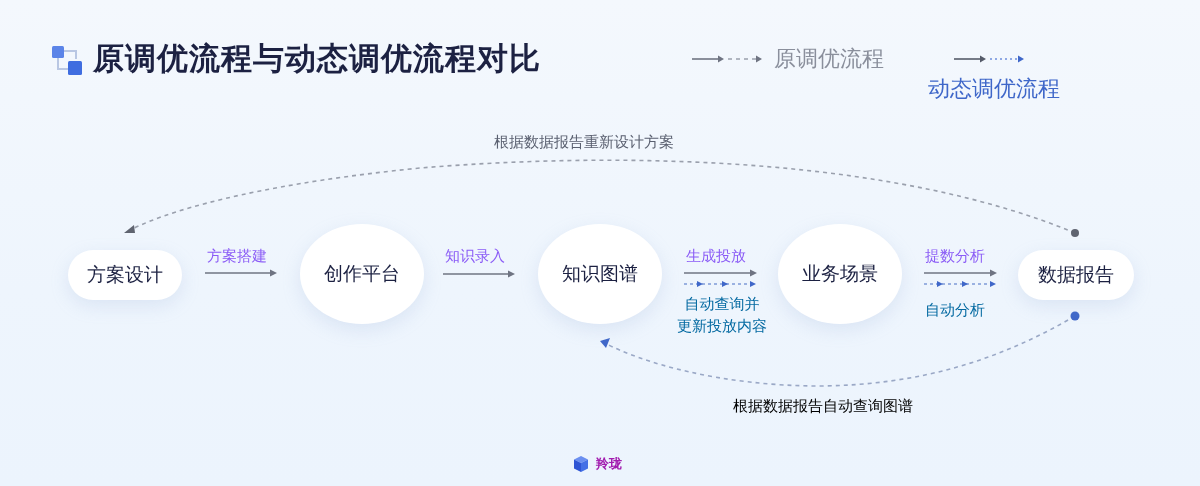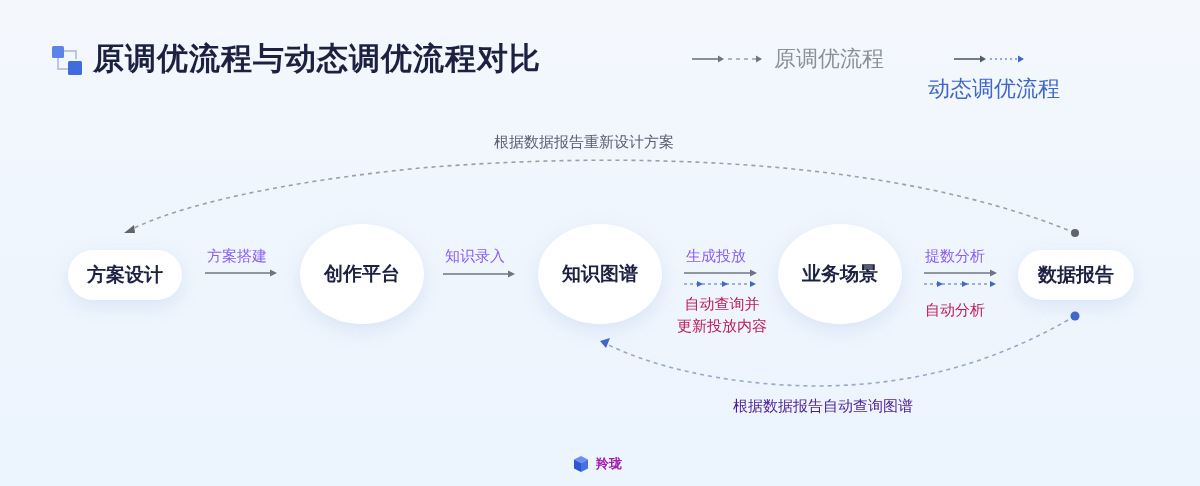--- a/index.html
+++ b/index.html
@@ -26,36 +26,36 @@
   .legend-original { left: 690px; }
   .legend-original .legend-label { color: #8a8f9c; }
   .legend-dynamic { left: 922px; flex-direction: column; }
   .legend-dynamic .legend-label { color: #3f67c9; }
 
   
   .node {
     position: absolute;
     background: #ffffff;
     display: flex; align-items: center; justify-content: center;
-    font-size: 19px; font-weight: bold; color: #1c2142;
+    font-size: 19px; font-weight: normal; color: #1c2142;
     box-shadow: 0 6px 18px rgba(150, 175, 215, 0.22);
     white-space: nowrap;
   }
   .node.pill { border-radius: 26px; height: 50px; }
   .node.circle { border-radius: 50%; width: 124px; height: 100px; }
 
   .edge-label {
     position: absolute; font-size: 15px; white-space: nowrap;
   }
   .edge-label.gray { color: #8b5cf6; }
-  .edge-label.blue { color: #be185d; line-height: 22px; text-align: center; }
+  .edge-label.blue { color: #0369a1; line-height: 22px; text-align: center; }
 
   .curve-label { position: absolute; font-size: 15px; white-space: nowrap; }
   .curve-label.gray { color: #5a6070; }
-  .curve-label.blue { color: #4c1d95; }
+  .curve-label.blue { color: #000000; }
 
   .overlay { position: absolute; left: 0; top: 0; width: 1200px; height: 486px; pointer-events: none; }
 
   .brand { position: absolute; left: 572px; top: 455px; display: flex; align-items: center; }
   .brand-name { font-size: 13px; color: #a21caf; margin-left: 6px; font-weight: bold; }
 </style>
 </head>
 <body>
 
 <div class="stage">

